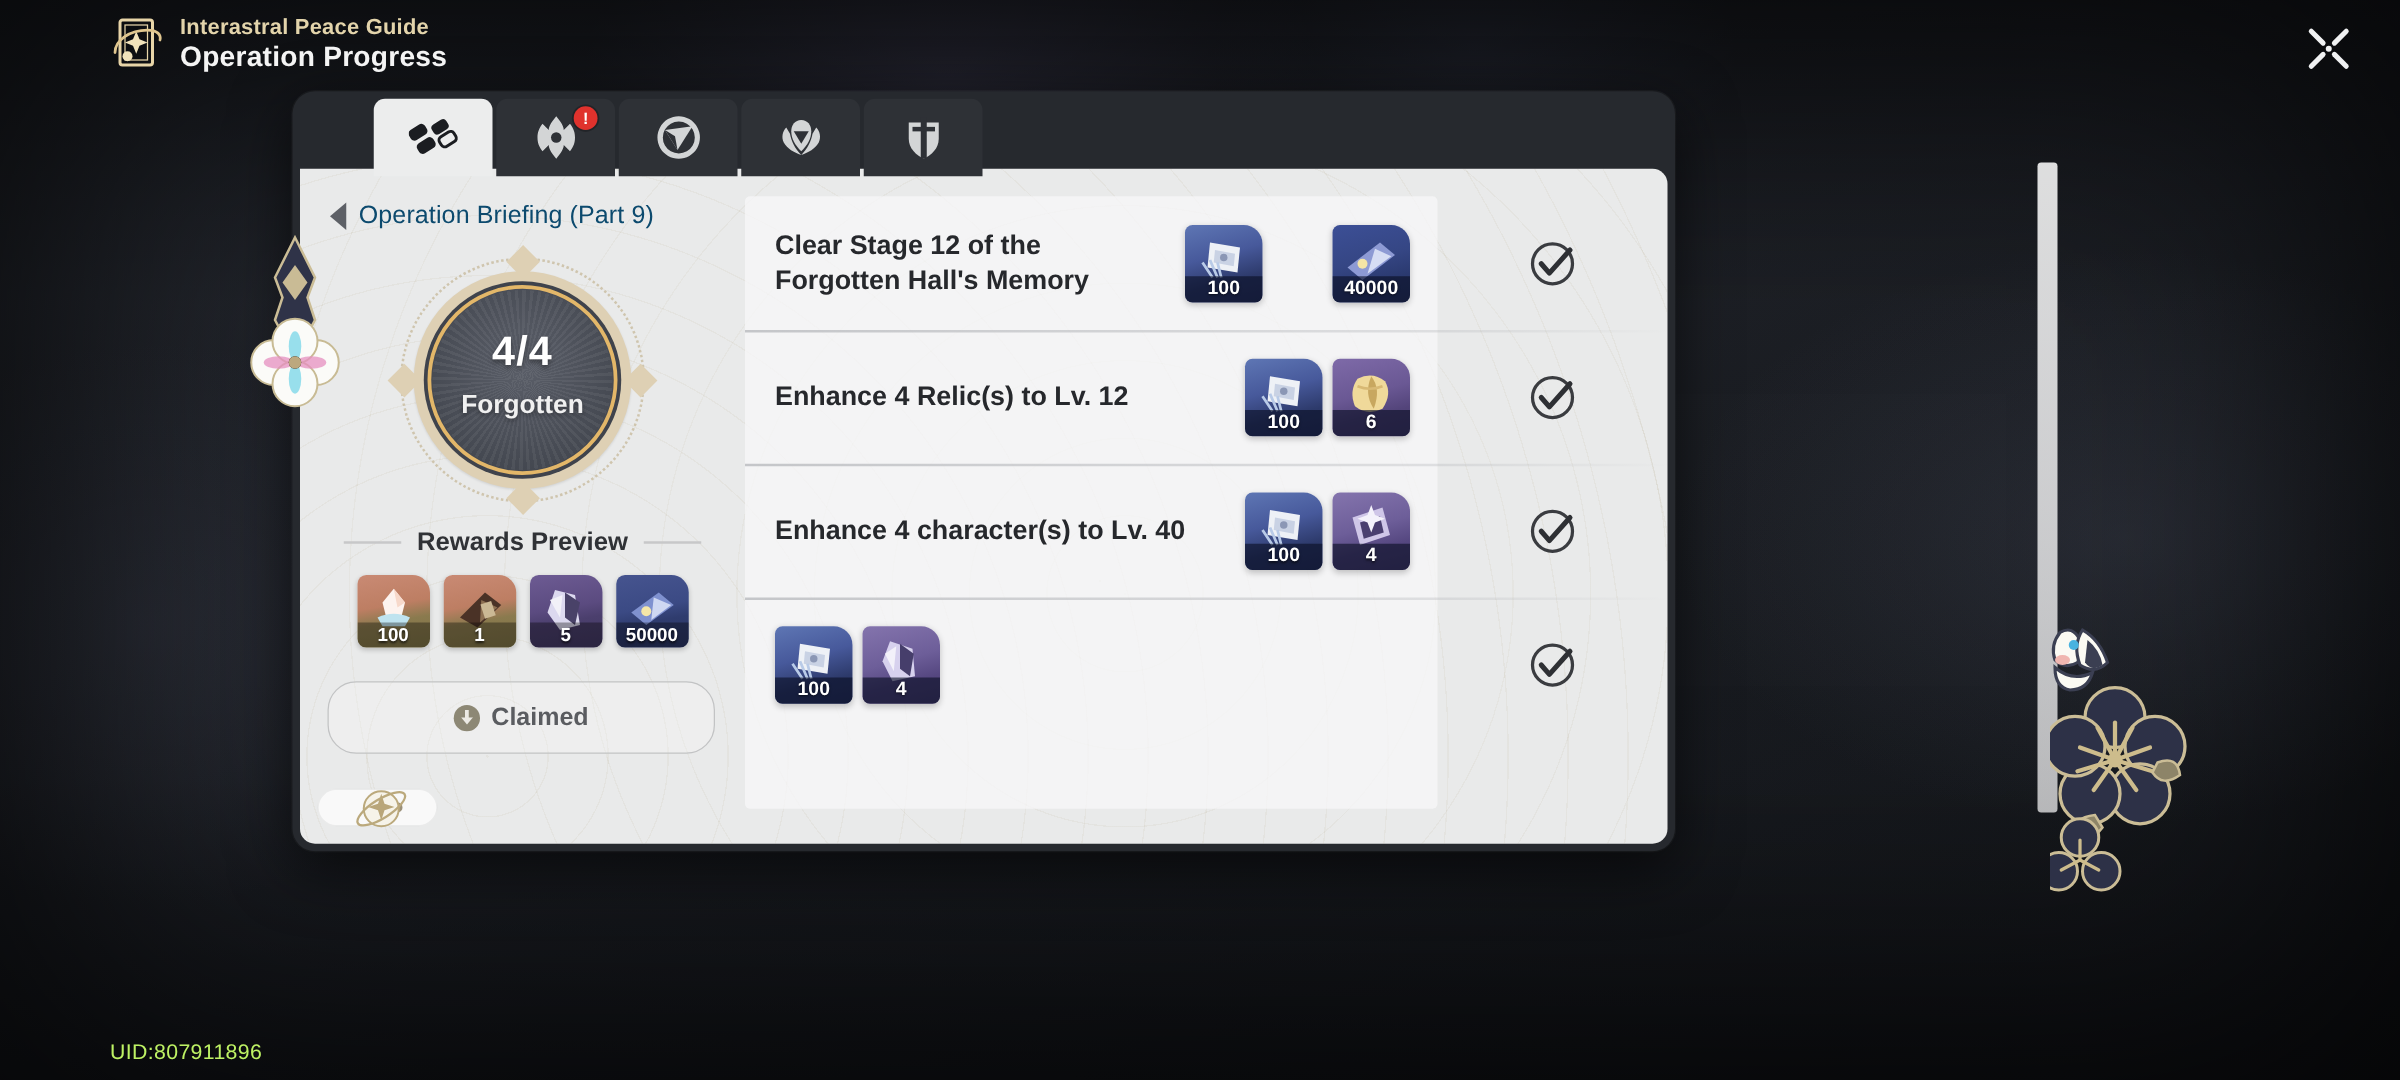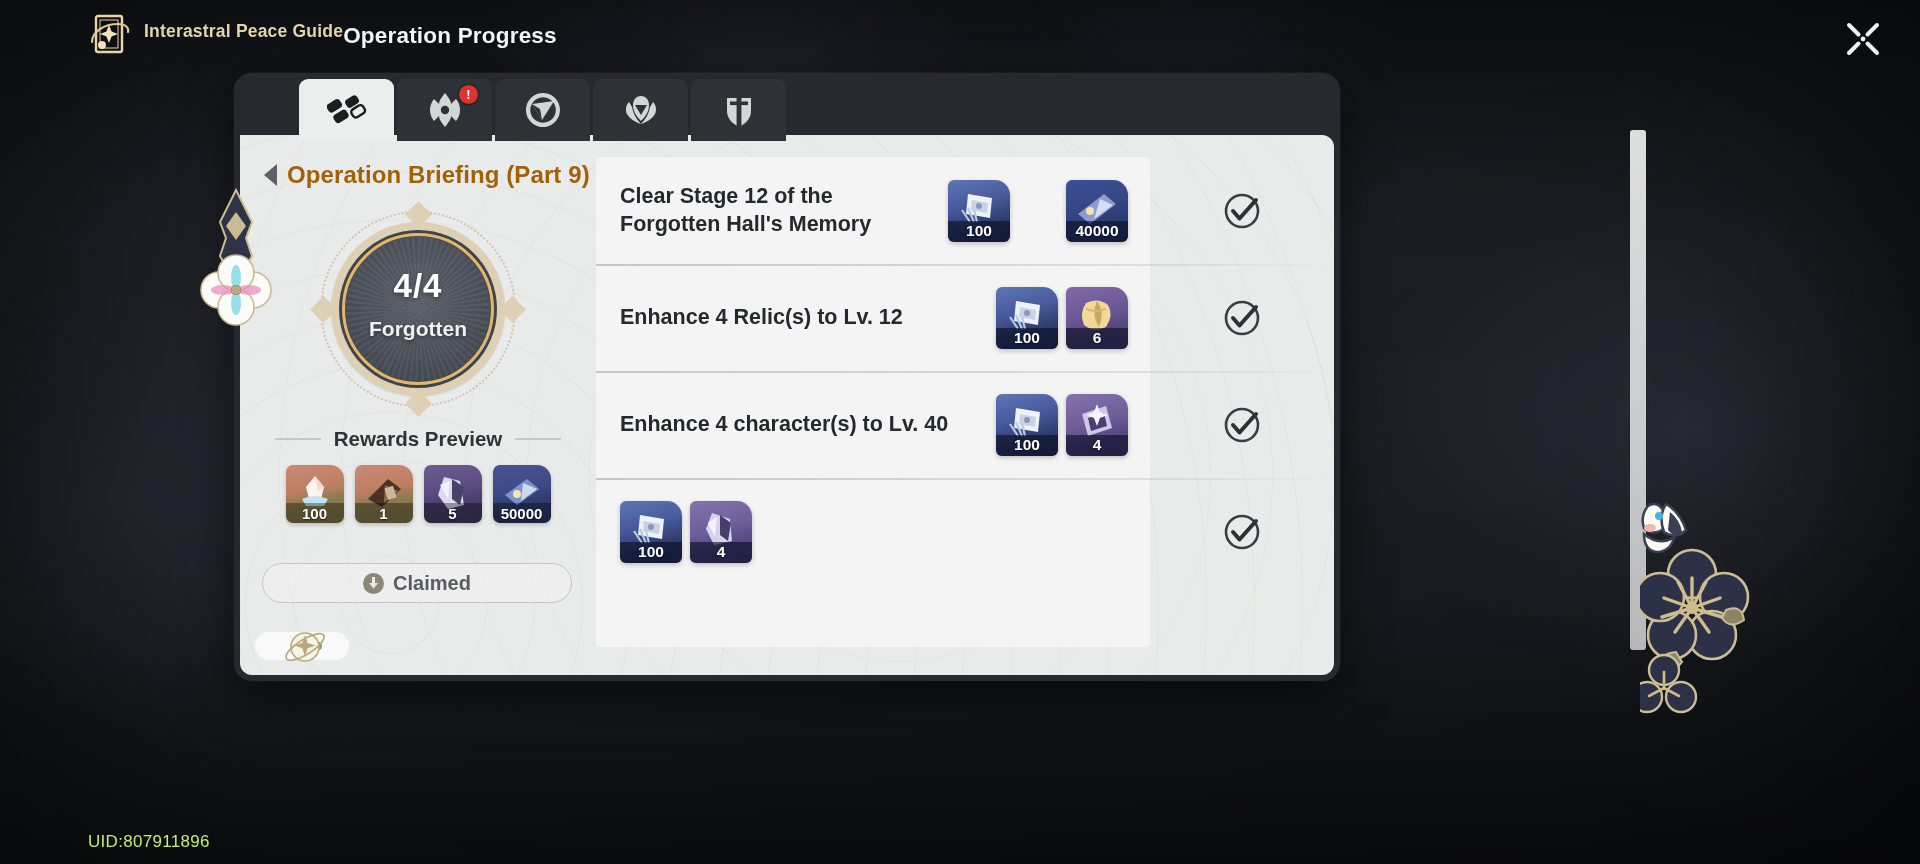--- a/index.html
+++ b/index.html
@@ -22,21 +22,21 @@
   #backdrop::after{
     content:""; position:absolute; inset:0;
     background:linear-gradient(180deg, rgba(10,11,14,.55), rgba(10,11,14,.18) 28%, rgba(10,11,14,.20) 72%, rgba(10,11,14,.55));
   }
   .vignette{ position:absolute; inset:0;
     box-shadow: inset 0 0 240px 70px rgba(0,0,0,.62); pointer-events:none; }
 
   
   #header { position:absolute; left:88px; top:12px; display:flex; align-items:center; gap:14px; z-index:40;}
   .guide-emblem { width:42px; height:46px; position:relative; flex:none; }
-  #header-text { display:flex; flex-direction:row; line-height:1.12; }
+  #header-text { display:flex; flex-direction:column; line-height:1.12; }
   .hdr-sub { font-size:17.5px; color:#e3d4ab; letter-spacing:.2px; font-weight:700;}
   .hdr-main { font-size:22.5px; color:#f4f4f4; font-weight:700; letter-spacing:.2px; margin-top:1px;}
 
   #close-btn { position:absolute; right:24px; top:8px; width:66px; height:62px; z-index:40; cursor:pointer;}
 
   #uid { position:absolute; left:88px; bottom:12px; font-size:17px; color:#bef264; letter-spacing:.3px; z-index:40;}
 
   
   #window {
     position:absolute; left:234px; top:73px; width:1106px; height:608px;
@@ -73,21 +73,21 @@
       radial-gradient(circle 230px at 640px 330px, rgba(170,155,120,.13) 0 1px, transparent 1px),
       repeating-radial-gradient(circle at 660px 340px, rgba(175,160,125,.09) 0 1px, transparent 1px 62px),
       repeating-radial-gradient(circle at 150px 470px, rgba(175,160,125,.10) 0 1px, transparent 1px 48px);
     opacity:.95;
   }
 
   
   #left-col { position:absolute; left:0; top:0; width:356px; bottom:0; z-index:3;}
   #bc { display:flex; align-items:center; gap:10px; margin:26px 0 0 24px; cursor:pointer;}
   #bc .caret { width:0;height:0;border-top:11px solid transparent;border-bottom:11px solid transparent;border-right:13px solid #5d6066;}
-  #bc .txt { font-size:24px; font-weight:700; color:#a16207; letter-spacing:.1px;}
+  #bc .txt { font-size:20px; font-weight:400; color:#0c4a6e; letter-spacing:.1px;}
 
   #progress-wrap { margin-top:22px; display:flex; justify-content:center; }
   #progress { position:relative; width:196px; height:196px; }
   .ring-dots { position:absolute; inset:0; border-radius:50%;
     border:2.5px dotted #cfc5ae; }
   .ring-tan { position:absolute; inset:11px; border-radius:50%; background:#ded0b4;
      box-shadow:0 1px 2px rgba(0,0,0,.10);}
   .ring-dark { position:absolute; inset:19px; border-radius:50%; background:#3f434c;}
   .ring-gold { position:absolute; inset:22px; border-radius:50%;
      border:3.5px solid #e3b769;
@@ -112,21 +112,21 @@
   .rw .art { position:absolute; inset:0; }
   .rw .qty { position:absolute; left:0; right:0; bottom:0; height:20px;
       background:rgba(0,0,0,.34); color:#fff; font-size:15px; font-weight:700;
       display:flex; align-items:center; justify-content:center; line-height:1;
       text-shadow:0 1px 2px rgba(0,0,0,.7);}
   .bg-orange{ background:linear-gradient(170deg,#c98a74 0%,#bd7e63 42%,#8a7a4e 62%,#7e7345 100%); }
   .bg-purple{ background:linear-gradient(170deg,#6d5b93 0%,#5b4b80 45%,#4b3f6d 62%,#423962 100%); }
   .bg-blue{ background:linear-gradient(170deg,#46548f 0%,#3b4a84 45%,#2f3c6e 62%,#2a3563 100%); }
 
   #claim-btn {
-    position:absolute; left:22px; bottom:72px; width:310px; height:40px;
+    position:absolute; left:22px; bottom:72px; width:310px; height:58px;
     border:1.6px solid #c2c3c4; border-radius:23px; background:rgba(255,255,255,.22);
     display:flex; align-items:center; justify-content:center; gap:9px; cursor:pointer;
   }
   #claim-btn .lbl { font-size:20px; font-weight:700; color:#5a5c60;}
   .clock-ico { width:21px; height:21px; border-radius:50%; background:#8d8875; position:relative; flex:none;}
   .clock-ico::before{content:"";position:absolute;left:9px;top:4px;width:3px;height:8px;background:#eceae4;}
   .clock-ico::after{content:"";position:absolute;left:5.5px;top:10px;width:10px;height:3px;background:#eceae4;
      clip-path:polygon(0 0,100% 0,50% 100%);height:6px;}
 
   #orbit-pill {

